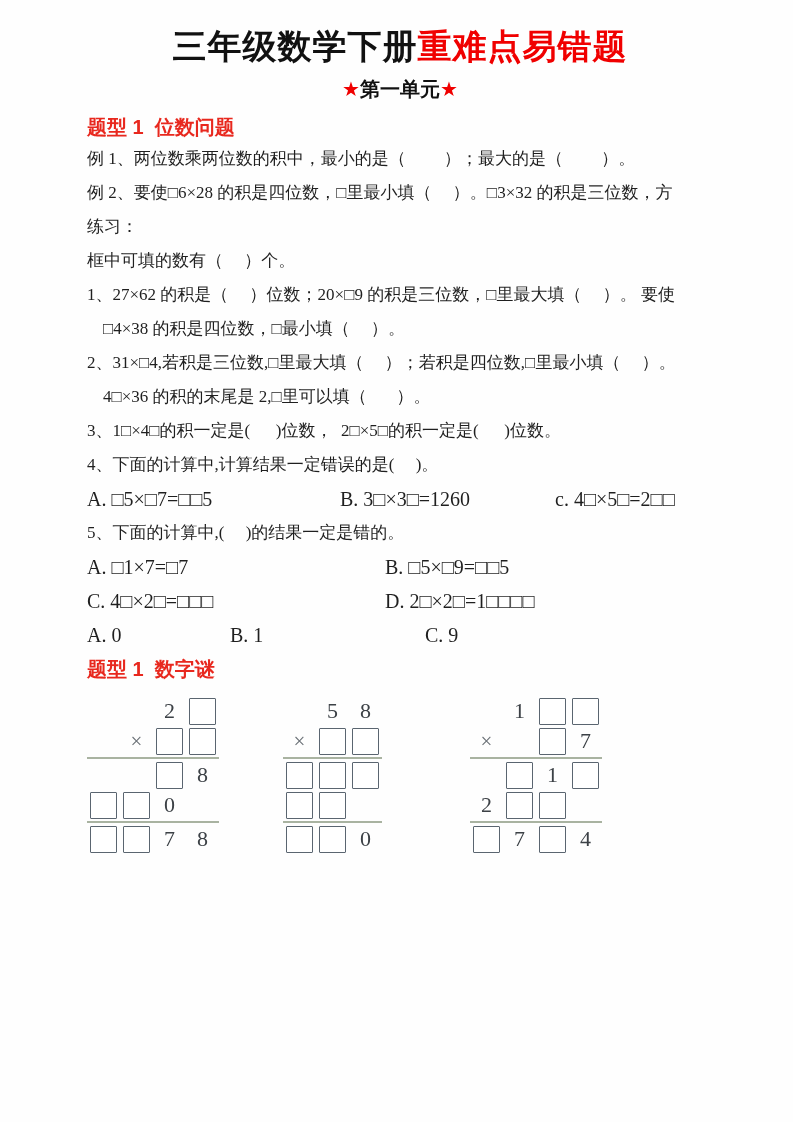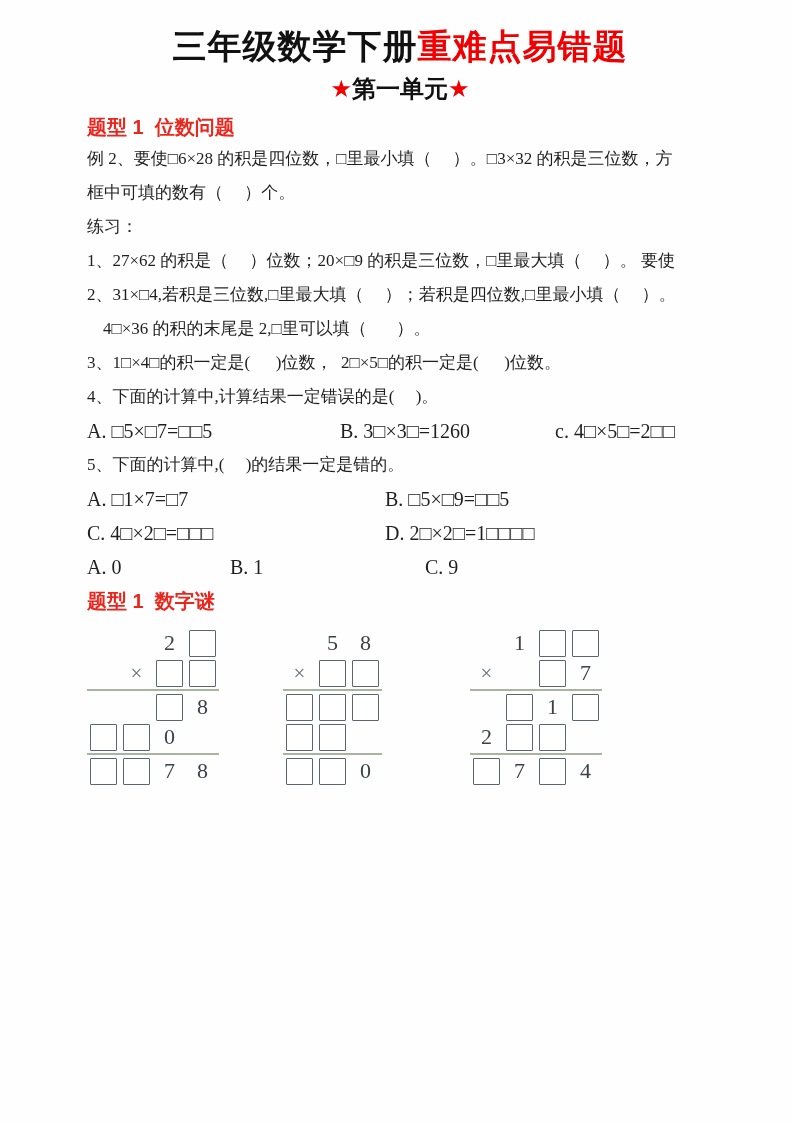--- a/index.html
+++ b/index.html
@@ -10,21 +10,21 @@
   }
   .page{box-sizing:border-box;width:793px;height:1122px;padding:24px 80px 16px 87px;background:#fefefe;}
   .doc-title{
     text-align:center;font-family:"Liberation Sans","DejaVu Sans",sans-serif;
     font-weight:bold;font-size:34px;line-height:44px;letter-spacing:1px;color:#111;
     white-space:pre-wrap;
   }
   .doc-title .red{color:#f00000;}
   .subtitle{
     text-align:center;font-family:"Liberation Sans","DejaVu Sans",sans-serif;
-    font-weight:bold;font-size:24px;line-height:30px;margin-top:6px;color:#111;
+    font-weight:bold;font-size:20px;line-height:30px;margin-top:6px;color:#111;
     white-space:pre-wrap;
   }
   .subtitle .star{color:#f00000;}
   .h-red{
     font-family:"Liberation Sans","DejaVu Sans",sans-serif;
     color:#e8281e;font-weight:bold;font-size:20px;line-height:30px;
     white-space:pre-wrap;
   }
   .h1{margin-top:8px;}
   .h2{margin-top:2px;}
@@ -52,24 +52,26 @@
 <body>
 
 <div class="page">
 
   <div class="doc-title"><span>三年级数学下册</span><span class="red">重难点易错题</span></div>
 
   <div class="subtitle"><span class="star">★</span><span>第一单元</span><span class="star">★</span></div>
 
   <div class="h-red h1">题型 1  位数问题</div>
 
+  <p class="line">例 1、两位数乘两位数的积中，最小的是（         ）；最大的是（         ）。</p>
   <p class="line">例 2、要使□6×28 的积是四位数，□里最小填（     ）。□3×32 的积是三位数，方</p>
+  <p class="line">练习：</p>
   <p class="line">框中可填的数有（     ）个。</p>
-  <p class="line">练习：</p>
   <p class="line">1、27×62 的积是（     ）位数；20×□9 的积是三位数，□里最大填（     ）。 要使</p>
+  <p class="line indent">□4×38 的积是四位数，□最小填（     ）。</p>
 
   <p class="line mt14">2、31×□4,若积是三位数,□里最大填（     ）；若积是四位数,□里最小填（     ）。</p>
   <p class="line indent">4□×36 的积的末尾是 2,□里可以填（       ）。</p>
 
   <p class="line mt24">3、1□×4□的积一定是(      )位数，  2□×5□的积一定是(      )位数。</p>
 
   <p class="line mt30">4、下面的计算中,计算结果一定错误的是(     )。</p>
   <div class="opts">
     <span class="w253">A. □5×□7=□□5</span>
     <span class="w215">B. 3□×3□=1260</span>

